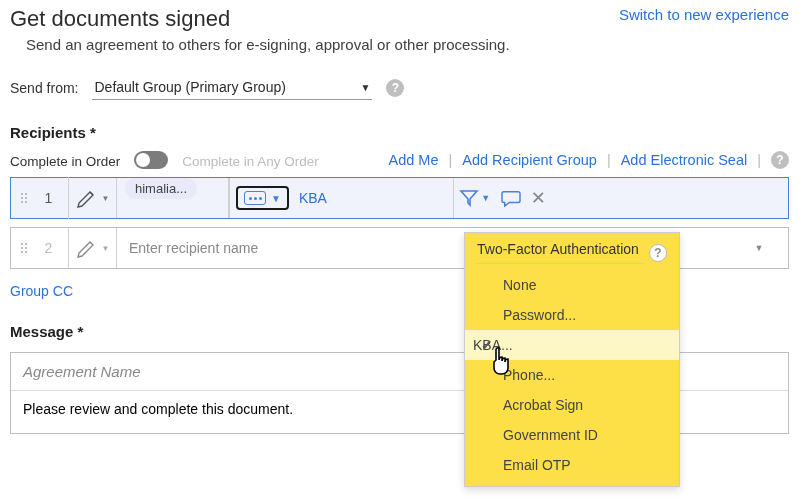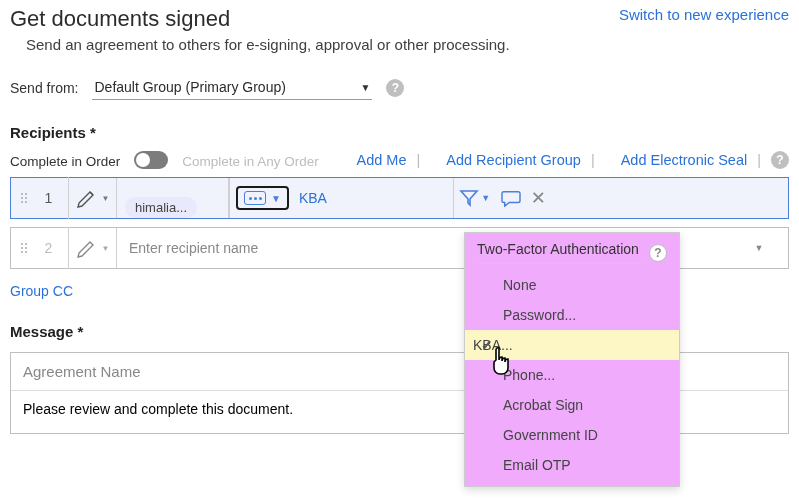--- a/index.html
+++ b/index.html
@@ -15,47 +15,47 @@
   .help-circle { width: 18px; height: 18px; border-radius: 50%; background: #bfbfbf; color: #fff; display: inline-flex; align-items: center; justify-content: center; font-size: 12px; font-weight: bold; }
   .help-circle.outline { background: #fff; color: #888; border: 1.5px solid #bbb; }
   .section-label { margin-top: 24px; font-size: 15px; font-weight: 600; color: #222; }
   .order-row { display: flex; align-items: center; justify-content: space-between; margin-top: 10px; }
   .order-left { display: flex; align-items: flex-end; gap: 14px; }
   .order-label { font-size: 13.5px; color: #333; font-weight: 500; }
   .order-alt { color: #bdbdbd; }
   .toggle { width: 34px; height: 18px; border-radius: 9px; background: #7c7c7c; position: relative; }
   .toggle::after { content: ""; position: absolute; left: 2px; top: 2px; width: 14px; height: 14px; border-radius: 50%; background: #fff; }
   .order-links { display: flex; align-items: center; gap: 10px; font-size: 14.5px; }
-  .order-links a { color: #2b72d8; text-decoration: none; cursor: pointer; margin-left: 16px; }
+  .order-links a { color: #2b72d8; text-decoration: none; cursor: pointer; }
   .sep { color: #bbb; }
   .recipient-row { display: flex; align-items: center; border: 1px solid #bfbfbf; background: #fff; height: 42px; margin-top: 8px; position: relative; }
   .recipient-row.active { border: 1px solid #4a7fdc; background: #f0f3fb; }
   .grip { width: 18px; display: flex; flex-direction: column; align-items: center; justify-content: center; gap: 2px; color: #aaa; font-size: 3px; padding-left: 4px; }
   .grip span { width: 2px; height: 2px; background: #aaa; border-radius: 50%; box-shadow: 4px 0 0 #aaa; }
   .r-num { width: 40px; text-align: center; color: #555; border-right: 1px solid #d0d0d0; line-height: 42px; }
   .r-num.dim { color: #bbb; }
   .r-role { width: 48px; display: flex; align-items: center; justify-content: center; border-right: 1px solid #d0d0d0; height: 100%; }
-  .r-email { flex: 0 0 112px; padding: 0 8px; display: flex; align-items: flex-end; border-right: 1px solid #d0d0d0; height: 100%; }
+  .r-email { flex: 0 0 112px; padding: 0 8px; display: flex; align-items: flex-start; border-right: 1px solid #d0d0d0; height: 100%; }
   .chip { background: #e9e9fc; border-radius: 12px; padding: 3px 10px; font-size: 13px; color: #444; }
   .r-name { flex: 1; padding: 0 12px; color: #444; }
   .r-name.placeholder, .r-email .placeholder-text { color: #888; }
   .r-auth { flex: 0 0 224px; display: flex; align-items: center; gap: 10px; padding-left: 6px; border-left: 1px solid #d0d0d0; height: 100%; }
   .auth-btn { display: flex; align-items: center; gap: 5px; border: 2px solid #1a1a1a; border-radius: 4px; padding: 3px 6px; cursor: pointer; }
   .auth-icon { width: 22px; height: 14px; border: 1.6px solid #4a7fdc; border-radius: 3px; display: flex; align-items: center; justify-content: center; gap: 2px; }
   .auth-icon span { width: 3px; height: 3px; background: #4a7fdc; border-radius: 50%; }
   .auth-btn .caret { color: #4a7fdc; font-size: 10px; }
   .auth-text { color: #2b72d8; font-size: 14px; }
   .r-actions { flex: 0 0 98px; display: flex; align-items: center; justify-content: space-around; height: 100%; border-left: 1px solid #d0d0d0; color: #4a7fdc; }
   .r-actions .x { color: #888; }
   .show-cc { margin-top: 14px; color: #2b72d8; font-size: 14px; cursor: pointer; }
   .msg-box { margin-top: 12px; border: 1px solid #bfbfbf; background: #fff; }
-  .msg-name { padding: 10px 12px; color: #888; border-bottom: 1px solid #ddd; font-size: 15px; }
+  .msg-name { padding: 10px 12px; color: #888; border-bottom: 1px solid #ddd; font-size: 15px; font-style: italic; }
   .msg-body { padding: 10px 12px; color: #000000; font-size: 14px; min-height: 42px; }
   
-  .dropdown { position: absolute; left: 464px; top: 232px; width: 216px; background: #f0abfc; border: 1px solid #ccc; box-shadow: 0 3px 8px rgba(0,0,0,0.15); z-index: 10; padding-bottom: 6px; }
+  .dropdown { position: absolute; left: 464px; top: 232px; width: 216px; background: #fde047; border: 1px solid #ccc; box-shadow: 0 3px 8px rgba(0,0,0,0.15); z-index: 10; padding-bottom: 6px; }
   .dd-header { display: flex; align-items: center; justify-content: space-between; padding: 8px 12px 6px 12px; }
   .dd-title { font-size: 14px; color: #333; border-bottom: 1px solid #ccc; padding-bottom: 6px; flex: 1; }
   .dd-item { padding: 7px 18px 7px 38px; font-size: 14px; color: #444; cursor: pointer; position: relative; }
   .dd-item.selected { background: #fdf7c6; padding-left: 8px; }
   .dd-item.selected::before { content: "✓"; position: absolute; left: 16px; color: #555; font-weight: bold; }
   
   .icon-filter { display:inline-block; position: relative; }
   .icon-filter svg { display:block; }
   .icon-speech { width: 20px; height: 18px; }
   .pointer-cursor { position: absolute; left: 490px; top: 346px; z-index: 20; font-size: 22px; color: #000; }

